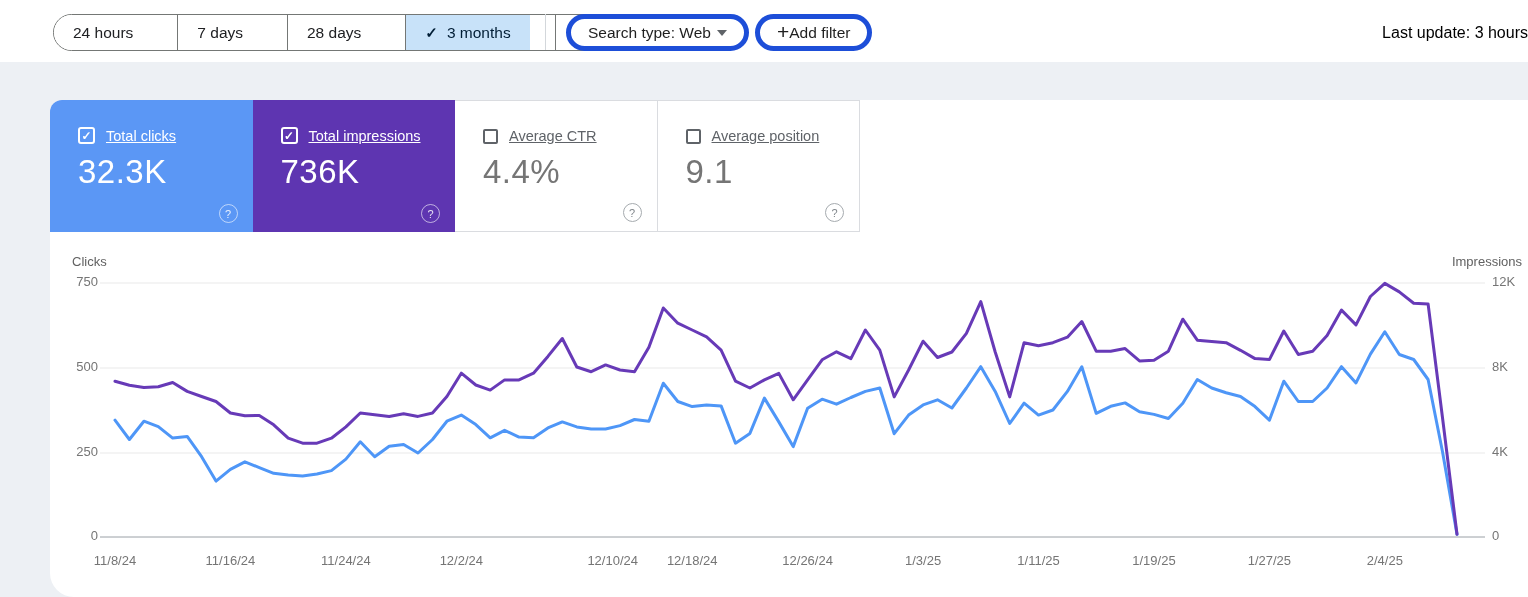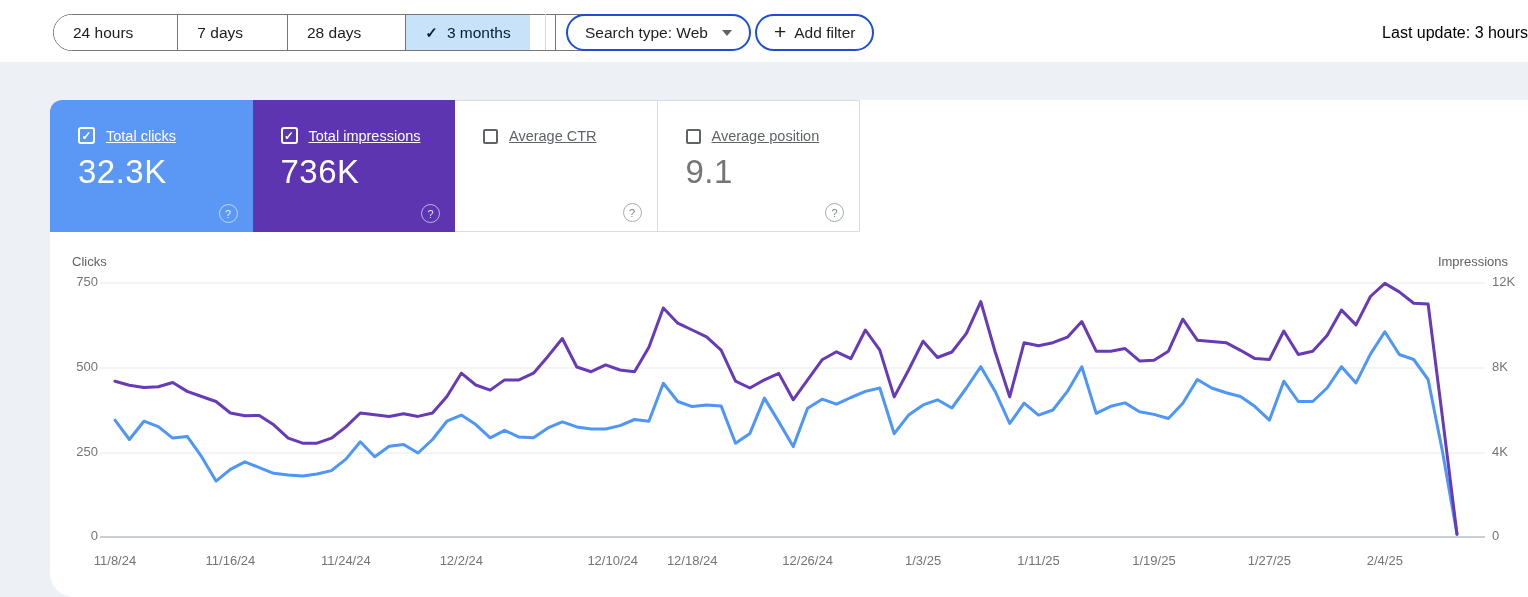--- a/index.html
+++ b/index.html
@@ -11,22 +11,22 @@
   .chip-group{position:absolute;left:53px;top:14px;height:37px;display:inline-flex;align-items:stretch;
     border:1px solid #747775;border-radius:19px;overflow:hidden;background:#fff;box-sizing:border-box;gap:25px;}
   .chip{display:flex;align-items:center;gap:9px;padding:0 19px;font-size:15.5px;color:#202124;
     background:#fff;border:none;border-left:1px solid #747775;cursor:pointer;font-family:inherit;white-space:nowrap;}
   .chip:first-child{border-left:none;}
   .chip.selected{color:#001d35;}
   .chip .check{font-size:15px;font-weight:bold;color:#001d35;}
   .caret{width:0;height:0;border-left:5px solid transparent;border-right:5px solid transparent;
     border-top:6px solid #5f6368;display:inline-block;margin-left:6px;}
   .vdivider{position:absolute;left:545px;top:14px;width:1px;height:36px;background:#d3d7db;}
-  .pill{position:absolute;top:14px;height:37px;display:inline-flex;align-items:center;gap:8px;
-    padding:0 17px;border:2px solid #1d4ed8;border-radius:19px;background:#fff;font-size:15.5px;
+  .pill{position:absolute;top:14px;height:37px;display:inline-flex;align-items:center;gap:0;
+    padding:0 17px;border:5px solid #1d4ed8;border-radius:19px;background:#fff;font-size:15.5px;
     color:#1f1f1f;cursor:pointer;font-family:inherit;box-sizing:border-box;white-space:nowrap;}
   .pill.search{left:566px;}
   .pill.addfilter{left:755px;}
   .plus{font-size:21px;font-weight:400;color:#1f1f1f;line-height:1;margin-top:-2px;}
   .last-update{position:absolute;right:0;top:24px;font-size:16px;color:#000000;white-space:nowrap;}
 
   
   .panel{position:absolute;left:50px;top:100px;right:0;bottom:0;background:#ffffff;
     border-top-left-radius:12px;border-bottom-left-radius:24px;}
 
@@ -50,21 +50,21 @@
     display:flex;align-items:center;justify-content:center;font-size:11px;cursor:pointer;}
   .card.colored .help{border:1.5px solid rgba(255,255,255,.6);color:rgba(255,255,255,.85);}
   .card.plain .help{border:1.5px solid #a6abaf;color:#80868b;}
 
   
   #chart-region{position:absolute;left:0;top:132px;width:1478px;height:360px;}
   #chart-svg{position:absolute;left:0;top:0;}
   .tick{position:absolute;font-size:13px;color:#757575;}
   .axis-title{position:absolute;top:22px;font-size:13px;color:#616161;}
   .axis-title.left{left:22px;}
-  .axis-title.right{right:20px;}
+  .axis-title.right{right:6px;}
 </style>
 </head>
 <body>
 
 <div class="screen">
 
   <div class="topbar">
     <div class="chip-group">
       <button class="chip">
         <span>24 hours</span>
@@ -119,20 +119,21 @@
         </div>
         <div class="card-value">736K</div>
         <span class="help">?</span>
       </div>
 
       <div class="card plain">
         <div class="card-top">
           <span class="cb empty"></span>
           <span class="card-label">Average CTR</span>
         </div>
+        <div class="card-value">4.4%</div>
         <span class="help">?</span>
       </div>
 
       <div class="card plain">
         <div class="card-top">
           <span class="cb empty"></span>
           <span class="card-label">Average position</span>
         </div>
         <div class="card-value">9.1</div>
         <span class="help">?</span>

